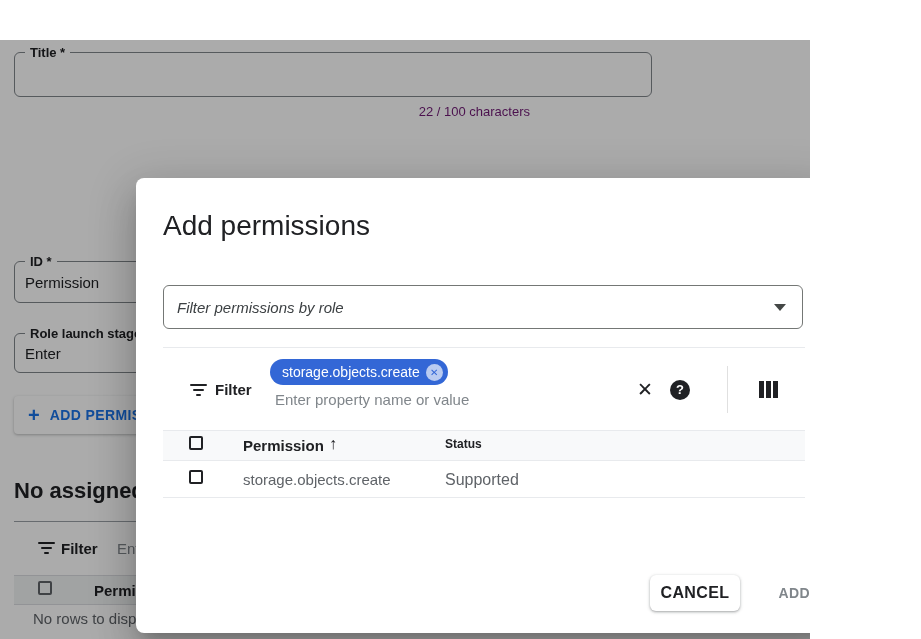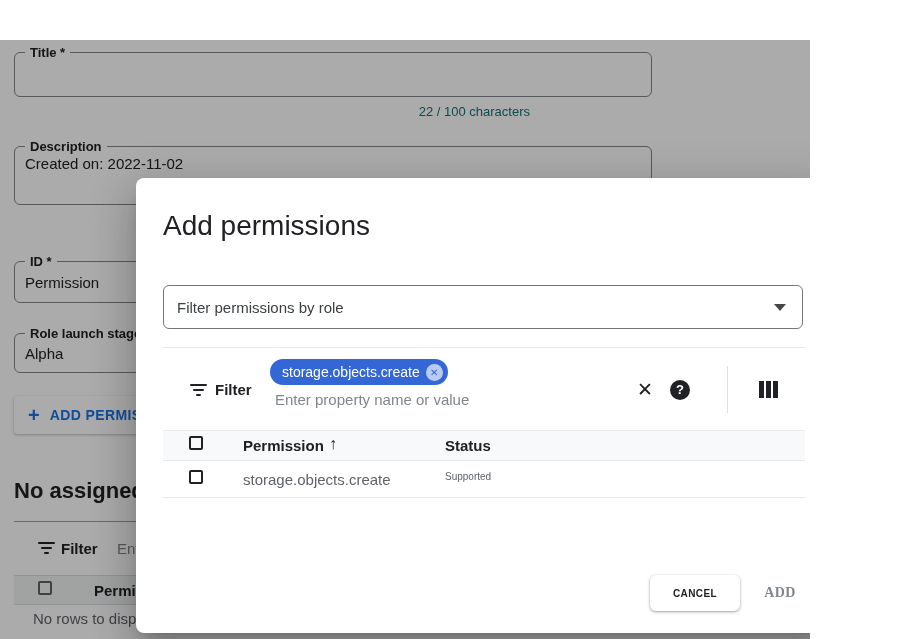--- a/index.html
+++ b/index.html
@@ -10,21 +10,21 @@
   }
   .page { position:relative; width:810px; height:639px; background:#ffffff; overflow:hidden;margin-top:40px; }
 
   
   .mfield { position:absolute; border:1px solid #80868b; border-radius:6px; background:transparent; }
   .mlabel { position:absolute; top:-9px; left:10px; background:#ffffff; padding:0 5px;
             font-size:13px; font-weight:bold; color:#202124; line-height:17px; white-space:nowrap; }
   .mvalue { position:absolute; left:10px; font-size:15px; color:#202124; white-space:nowrap; }
   .mvalue.center { top:50%; transform:translateY(-50%); }
 
-  .char-counter { position:absolute; top:64px; right:280px; font-size:13px; color:#0f766e; }
+  .char-counter { position:absolute; top:64px; right:280px; font-size:13px; color:#701a75; }
 
   .add-perm-btn { position:absolute; left:14px; top:356px; height:38px; width:210px;
     background:#ffffff; border:none; border-radius:4px; box-shadow:0 1px 3px rgba(60,64,67,.35);
     display:flex; align-items:center; padding:0 14px; gap:10px; cursor:pointer; }
   .add-perm-btn .plus { color:#1a73e8; font-size:20px; font-weight:bold; line-height:20px; }
   .add-perm-btn .lbl  { color:#1a73e8; font-size:14px; font-weight:bold; letter-spacing:.4px; white-space:nowrap; }
 
   .section-heading { position:absolute; left:14px; top:438px; font-size:22px; font-weight:bold; color:#202124; white-space:nowrap; }
   .hdivider { position:absolute; left:14px; width:638px; height:1px; background:#9aa0a6; }
 
@@ -49,21 +49,21 @@
   .scrim { position:absolute; inset:0; background:rgba(0,0,0,0.33); z-index:10; }
 
   
   .modal { position:absolute; left:136px; top:138px; width:696px; height:455px; background:#ffffff;
     border-radius:8px; z-index:20;
     box-shadow:0 11px 15px -7px rgba(0,0,0,.2), 0 24px 38px 3px rgba(0,0,0,.14), 0 9px 46px 8px rgba(0,0,0,.12); }
   .modal-title { position:absolute; left:27px; top:32px; font-size:28px; font-weight:normal; color:#202124; }
 
   .role-dropdown { position:absolute; left:27px; top:107px; width:640px; height:44px;
     border:1px solid #747775; border-radius:6px; background:#ffffff; cursor:pointer; }
-  .role-dropdown .ph { position:absolute; left:13px; top:50%; transform:translateY(-50%); font-size:15px; color:#3c4043; }
+  .role-dropdown .ph { position:absolute; left:13px; top:50%; transform:translateY(-50%); font-size:15px; color:#3c4043;font-style:italic; }
   .caret { position:absolute; right:16px; top:50%; margin-top:-3px; width:0; height:0;
     border-left:6px solid transparent; border-right:6px solid transparent; border-top:7px solid #444746; }
 
   .toolbar { position:absolute; left:27px; top:169px; width:642px; height:83px; border-top:1px solid #e8eaed; }
   .tb-filter-icon { position:absolute; left:27px; top:36px; }
   .tb-filter-label { position:absolute; left:52px; top:33px; font-size:15px; font-weight:bold; color:#202124; }
   .chip { position:absolute; left:107px; top:11px; height:26px; border-radius:13px; background:#3367d6;
     display:flex; align-items:center; padding:0 5px 0 12px; cursor:pointer; }
   .chip .chip-label { color:#ffffff; font-size:14px; line-height:26px; white-space:nowrap; }
   .chip .chip-x { width:17px; height:17px; border-radius:50%; background:rgba(255,255,255,0.66);
@@ -77,53 +77,49 @@
   .tb-vdiv { position:absolute; left:564px; top:18px; width:1px; height:47px; background:#e0e0e0; }
   .col-icon { position:absolute; left:596px; top:33px; display:flex; gap:2px; cursor:pointer; }
   .col-icon span { width:5px; height:17px; background:#202124; }
 
   .m-table-header { position:absolute; left:27px; top:252px; width:642px; height:31px;
     background:#f8f9fa; border-top:1px solid #e8eaed; border-bottom:1px solid #e8eaed; }
   .m-table-row { position:absolute; left:27px; top:284px; width:642px; height:36px;
     background:#ffffff; border-bottom:1px solid #e8eaed; }
   .th-perm { position:absolute; left:80px; top:6px; font-size:15px; font-weight:bold; color:#202124; }
   .th-sort { position:absolute; left:166px; top:4px; font-size:16px; font-weight:bold; color:#202124; cursor:pointer; }
-  .th-status { position:absolute; left:282px; top:6px; font-size:15px; font-weight:bold; color:#202124; }
+  .th-status { position:absolute; left:282px; top:6px; font-size:12px; font-weight:bold; color:#202124; }
   .td-perm { position:absolute; left:80px; top:9px; font-size:15px; color:#5f6368; }
-  .td-status { position:absolute; left:282px; top:9px; font-size:10px; color:#5f6368; }
+  .td-status { position:absolute; left:282px; top:9px; font-size:16px; color:#5f6368; }
 
   .cancel-btn { position:absolute; left:514px; top:397px; width:90px; height:36px; background:#ffffff;
     border:none; border-radius:6px; box-shadow:0 1px 2px rgba(60,64,67,.3), 0 1px 3px 1px rgba(60,64,67,.15);
-    font-family:inherit; font-size:10px; font-weight:bold; letter-spacing:.4px; color:#202124; cursor:pointer; }
+    font-family:inherit; font-size:16px; font-weight:bold; letter-spacing:.4px; color:#202124; cursor:pointer; }
   .add-btn { position:absolute; left:614px; top:397px; width:60px; height:36px; background:transparent;
-    border:none; font-family:Liberation Serif, serif; font-size:14px; font-weight:bold; letter-spacing:.4px; color:#80868b; cursor:default; }
+    border:none; font-family:Liberation Sans, sans-serif; font-size:14px; font-weight:bold; letter-spacing:.4px; color:#80868b; cursor:default;text-align:right; }
 </style>
 </head>
 <body>
 
 <div class="page">
 
   <div class="mfield" style="left:14px; top:12px; width:638px; height:45px;">
     <span class="mlabel">Title *</span>
   </div>
   <div class="char-counter">22 / 100 characters</div>
 
-  <div class="mfield" style="left:14px; top:106px; width:638px; height:59px;">
-    <span class="mlabel">Description</span>
-    <span class="mvalue" style="top:8px;">Created on: 2022-11-02</span>
-  </div>
 
   <div class="mfield" style="left:14px; top:221px; width:638px; height:42px;">
     <span class="mlabel">ID *</span>
     <span class="mvalue center">Permission</span>
   </div>
 
   <div class="mfield" style="left:14px; top:293px; width:638px; height:40px;">
     <span class="mlabel">Role launch stage</span>
-    <span class="mvalue center">Alpha</span>
+    <span class="mvalue center">Enter</span>
   </div>
 
   <button class="add-perm-btn">
     <span class="plus">+</span>
     <span class="lbl">ADD PERMISSIONS</span>
   </button>
 
   <div class="section-heading">No assigned permissions</div>
   <div class="hdivider" style="top:481px;"></div>
 

